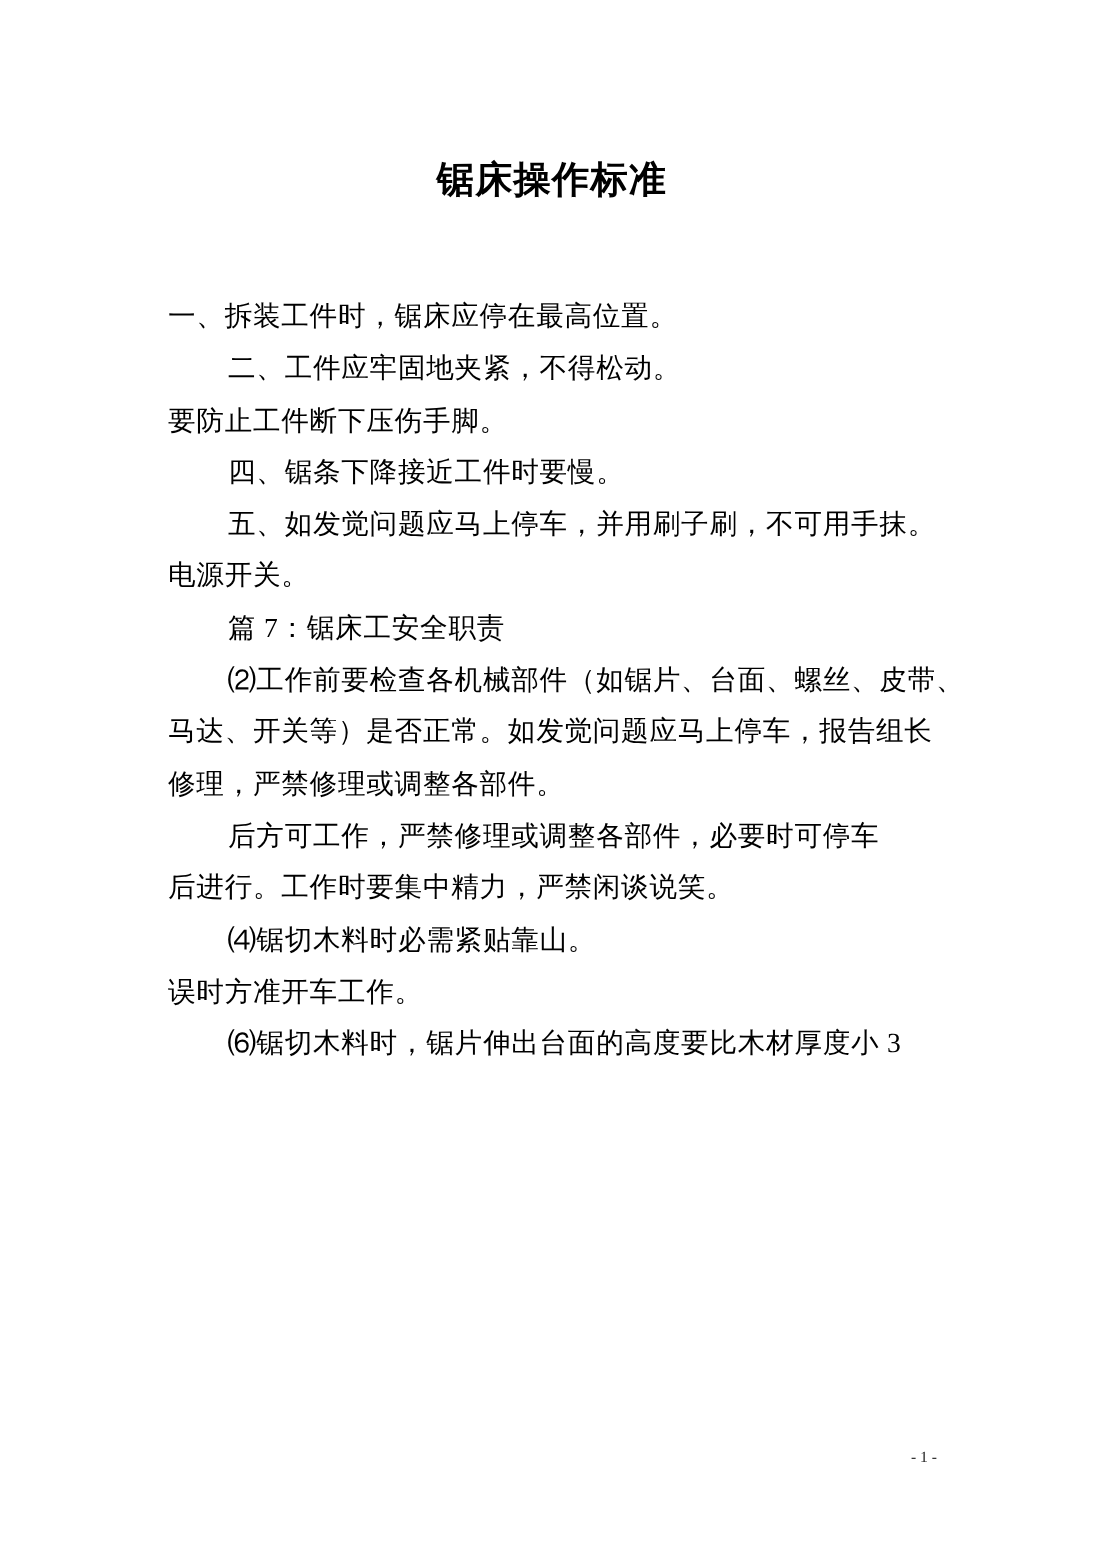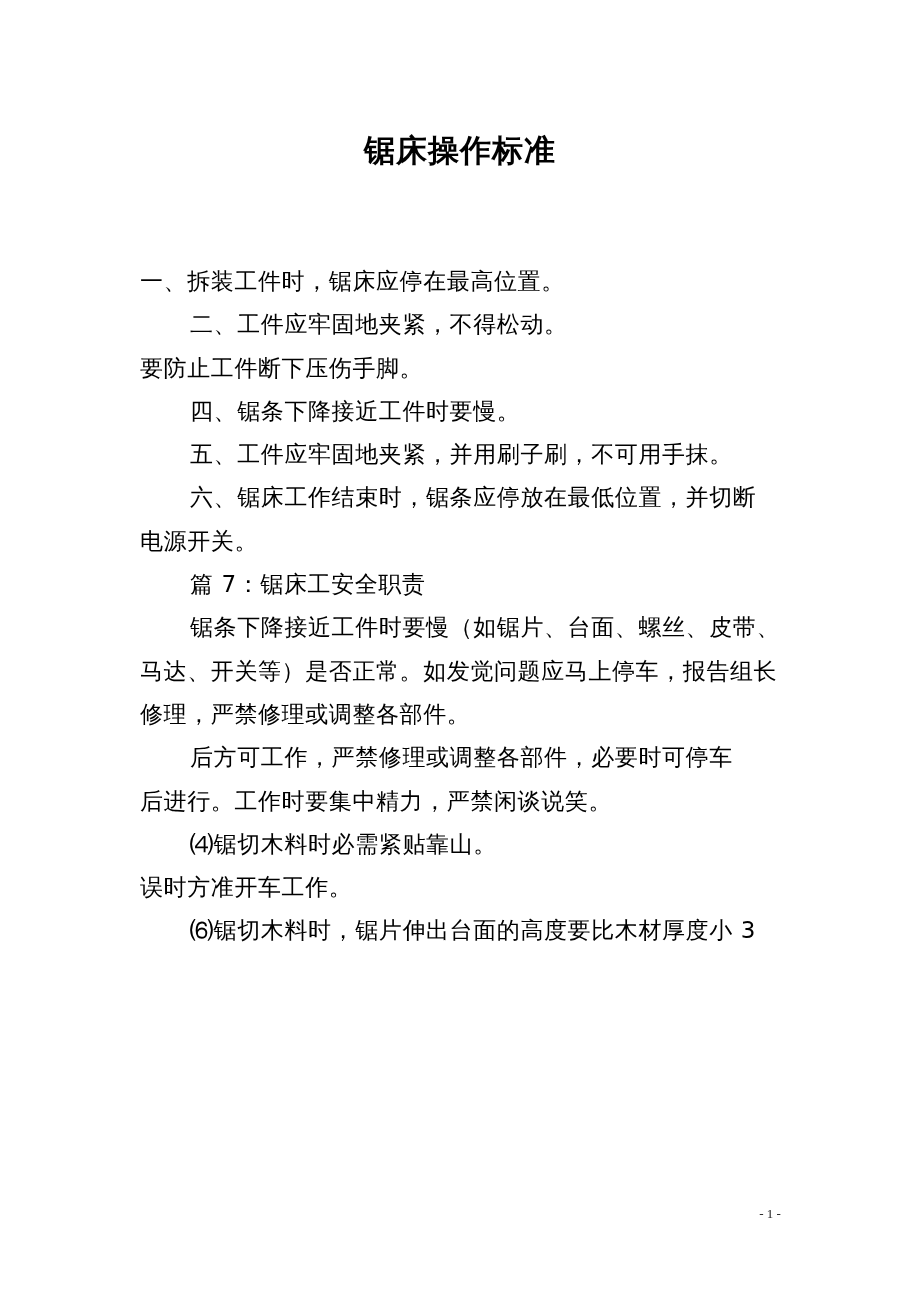--- a/index.html
+++ b/index.html
@@ -1,21 +1,21 @@
 <!DOCTYPE html>
 <html><head>
 <meta charset="utf-8">
 <style>
   html, body { margin: 0; padding: 0; background: #ffffff; }
   body { width: 920px; height: 1302px; position: relative; overflow: hidden;
          font-family: "DejaVu Sans", "Liberation Sans", sans-serif; color: #000; }
   .page { position: absolute; left: 0; top: 0; width: 920px; height: 1020px; background: #fff; border-radius: 23px; }
   .title { position: absolute; left: 0; width: 920px; top: 128px; text-align: center;
            font-size: 31px; font-weight: bold; letter-spacing: 1px; line-height: 44px; }
-  .body { position: absolute; left: 140px; top: 260px; width: 642px; }
+  .body { position: absolute; left: 140px; top: 242px; width: 642px; font-family: Liberation Serif, serif; }
   .para { font-size: 23px; line-height: 43.3px; margin: 0; text-align: justify;
           letter-spacing: 0.6px; white-space: normal; }
   .para.indent { text-indent: 50px; }
   .line { display: block; white-space: nowrap; }
   .footer { position: absolute; left: 740px; top: 1206px; width: 60px; text-align: center;
             font-family: "Liberation Serif", "DejaVu Serif", serif; font-size: 13px; color: #222; }
 </style>
 </head>
 <body>
 
@@ -29,31 +29,30 @@
     <p class="para indent">
       <span class="line">二、工件应牢固地夹紧，不得松动。</span>
     </p>
     <p class="para indent">
       <span class="line" style="margin-left:-50px">要防止工件断下压伤手脚。</span>
     </p>
     <p class="para indent">
       <span class="line">四、锯条下降接近工件时要慢。</span>
     </p>
     <p class="para indent">
-      <span class="line">五、工件应牢固地夹紧，并用刷子刷，不可用手抹。</span>
+      <span class="line">五、如发觉问题应马上停车，并用刷子刷，不可用手抹。</span>
     </p>
     <p class="para indent">
-      <span class="line">六、锯床工作结束时，锯条应停放在最低位置，并切断</span>
       <span class="line" style="margin-left:-50px">电源开关。</span>
     </p>
     <p class="para indent">
       <span class="line">篇 7：锯床工安全职责</span>
     </p>
     <p class="para indent">
-      <span class="line">锯条下降接近工件时要慢（如锯片、台面、螺丝、皮带、</span>
+      <span class="line">⑵工作前要检查各机械部件（如锯片、台面、螺丝、皮带、</span>
       <span class="line" style="margin-left:-50px">马达、开关等）是否正常。如发觉问题应马上停车，报告组长</span>
       <span class="line" style="margin-left:-50px">修理，严禁修理或调整各部件。</span>
     </p>
     <p class="para indent">
       <span class="line">后方可工作，严禁修理或调整各部件，必要时可停车</span>
       <span class="line" style="margin-left:-50px">后进行。工作时要集中精力，严禁闲谈说笑。</span>
     </p>
     <p class="para indent">
       <span class="line">⑷锯切木料时必需紧贴靠山。</span>
     </p>

